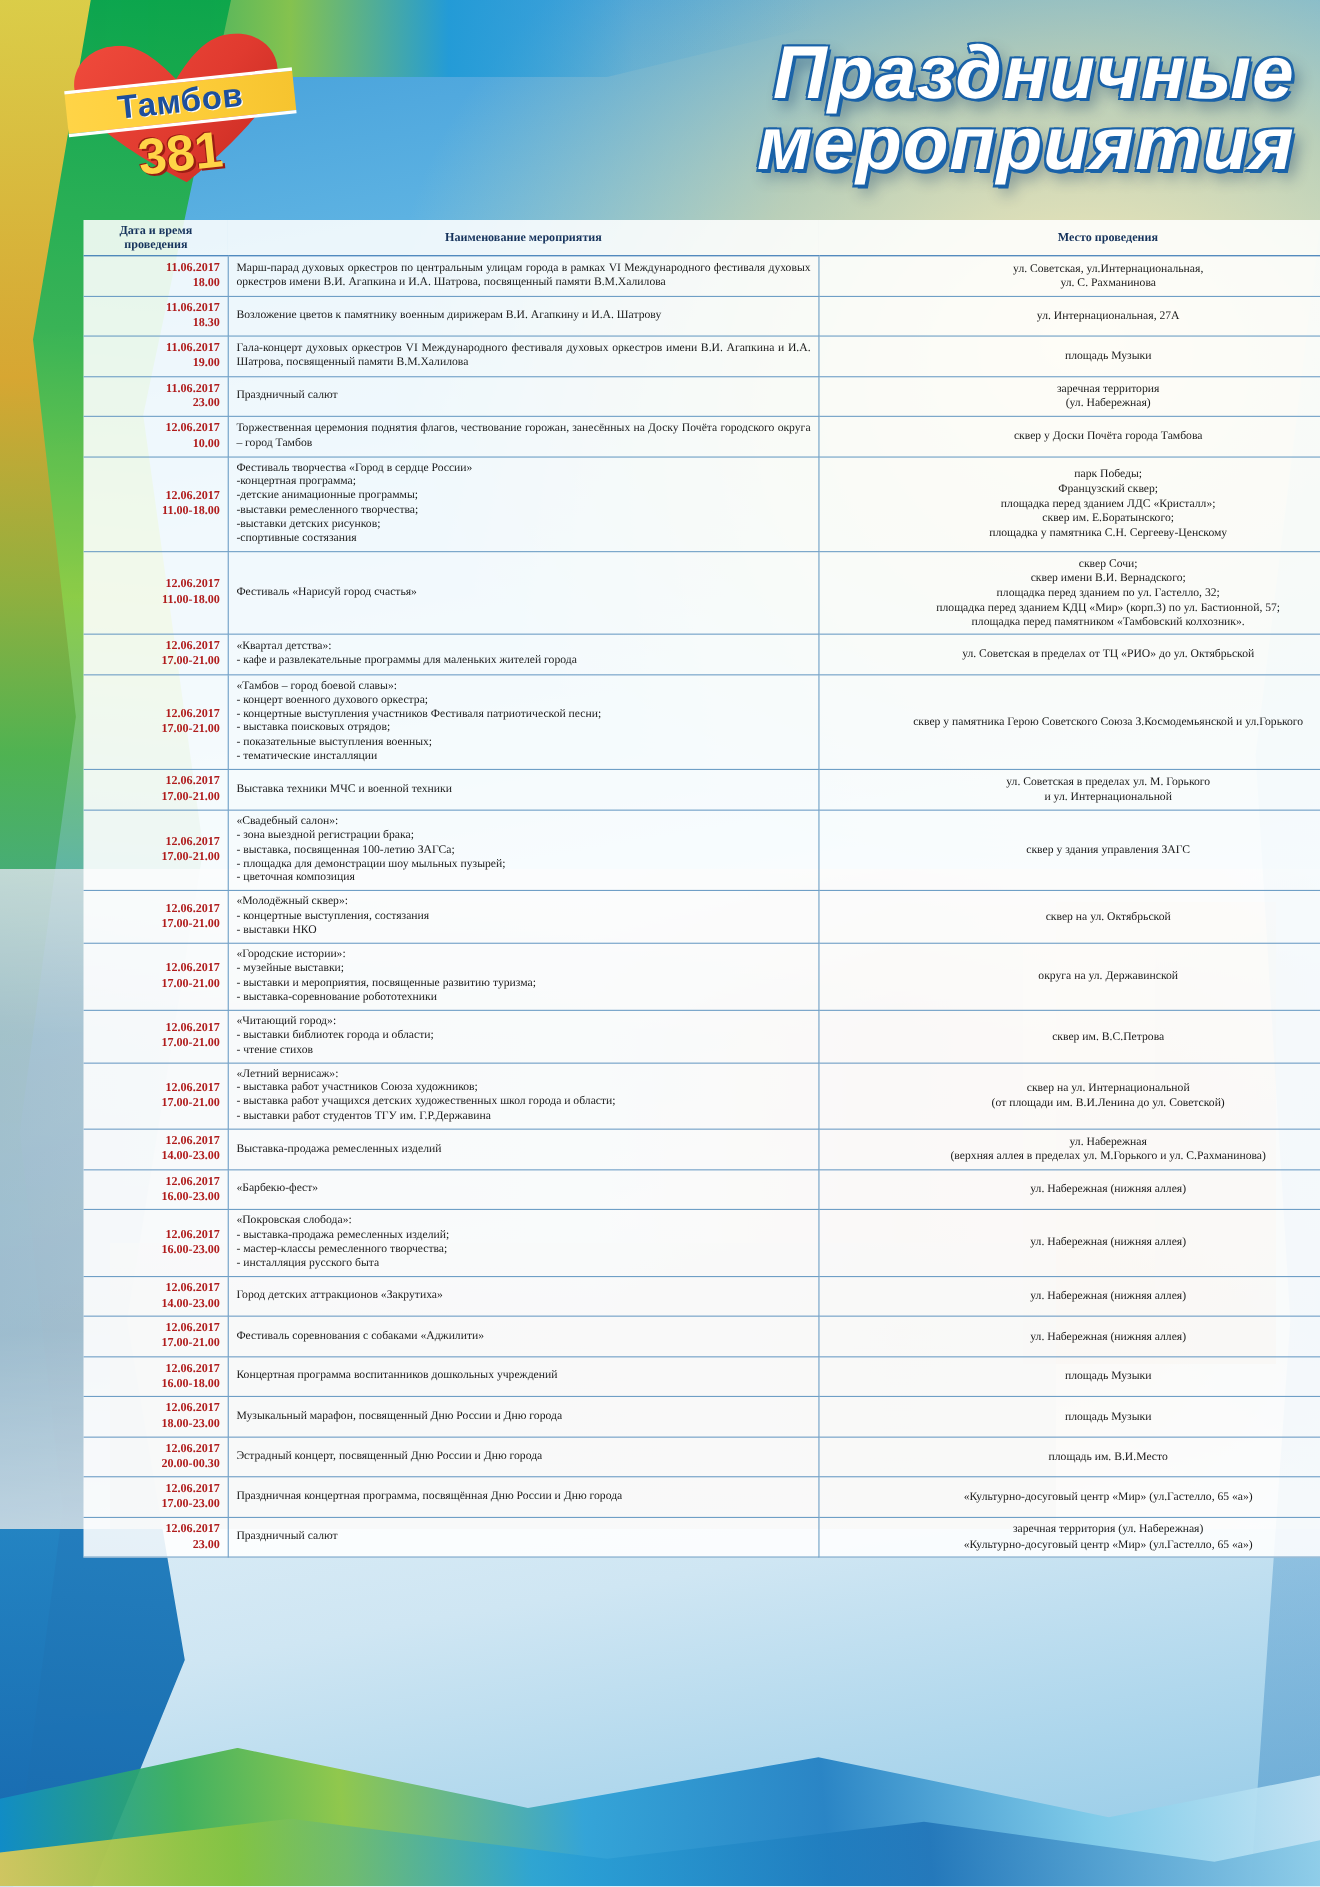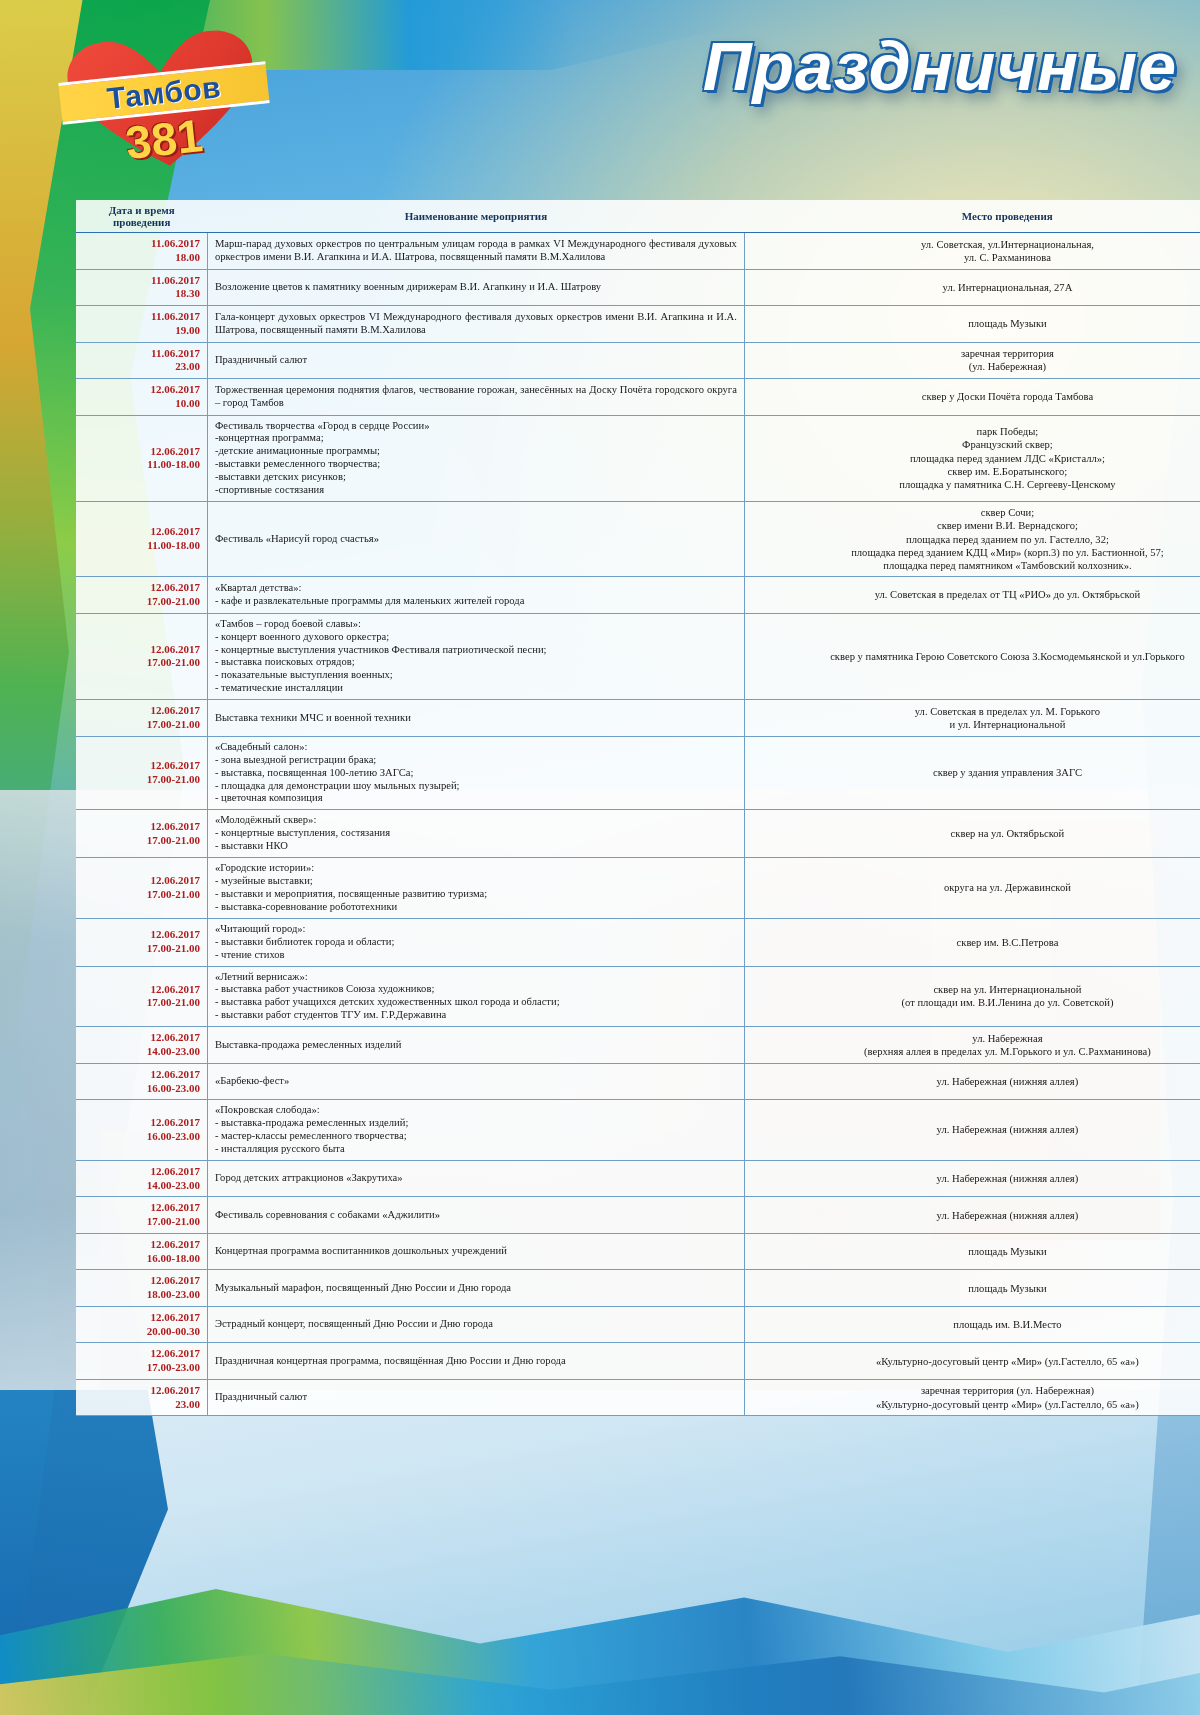--- a/index.html
+++ b/index.html
@@ -176,20 +176,21 @@
 
 <div id="logo-wrap">
   <div class="logo-heart"></div>
   <div class="logo-band"></div>
   <div class="logo-city">Тамбов</div>
   <div class="logo-num">381</div>
 </div>
 
 <div id="title">
   <span class="l1">Праздничные</span>
+  <span class="l2">мероприятия</span>
 </div>
 
 <div id="table-wrap">
   <table id="schedule">
     <thead>
       <tr>
         <th class="h-when">Дата и время
 проведения</th>
         <th class="h-what">Наименование мероприятия</th>
         <th class="h-where">Место проведения</th>

